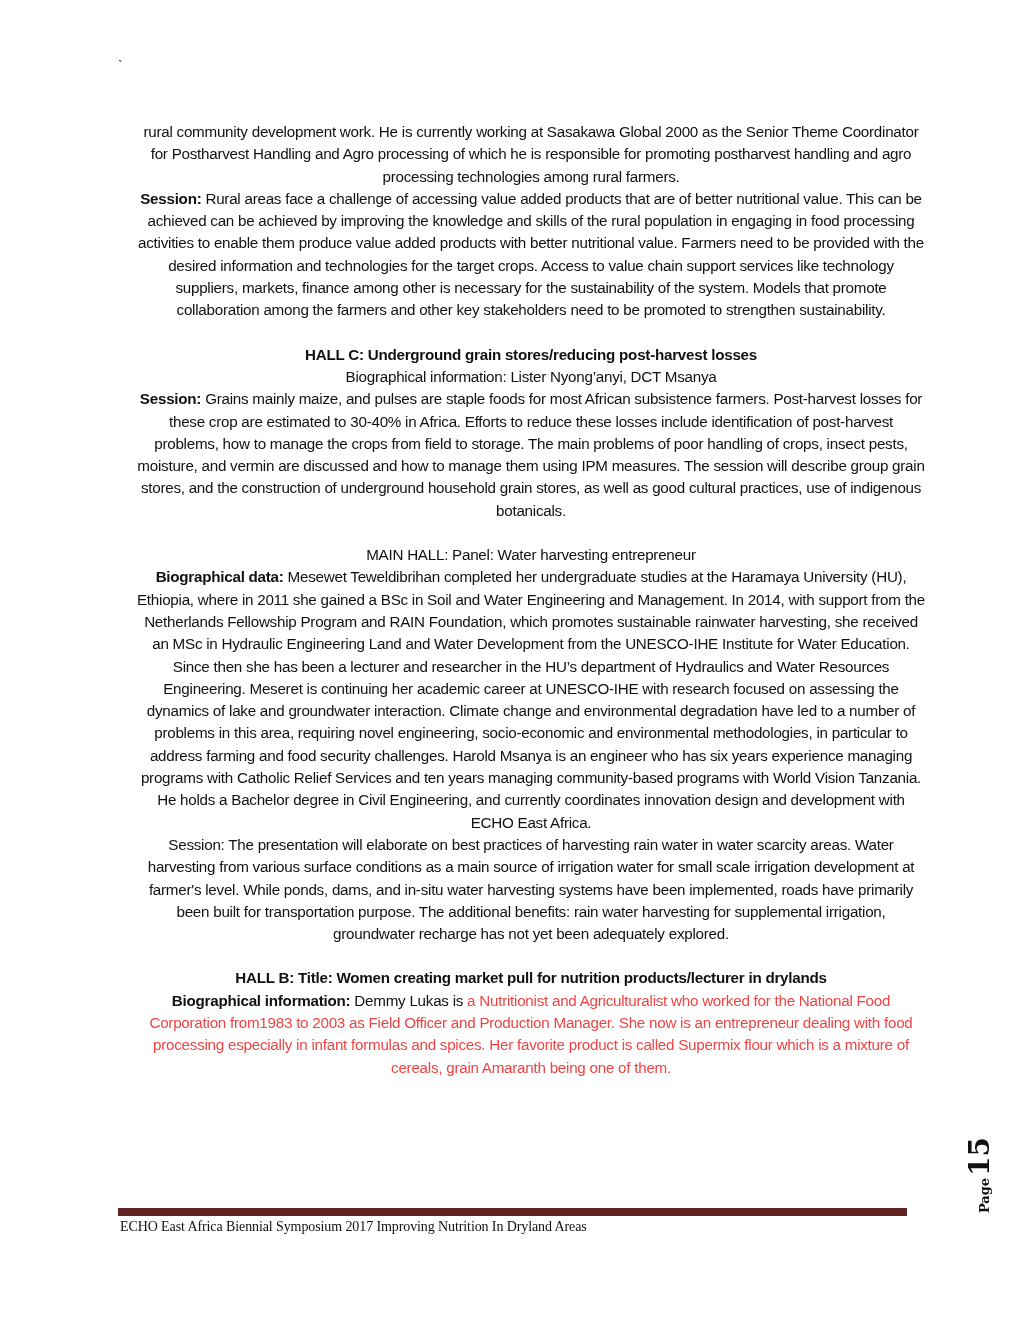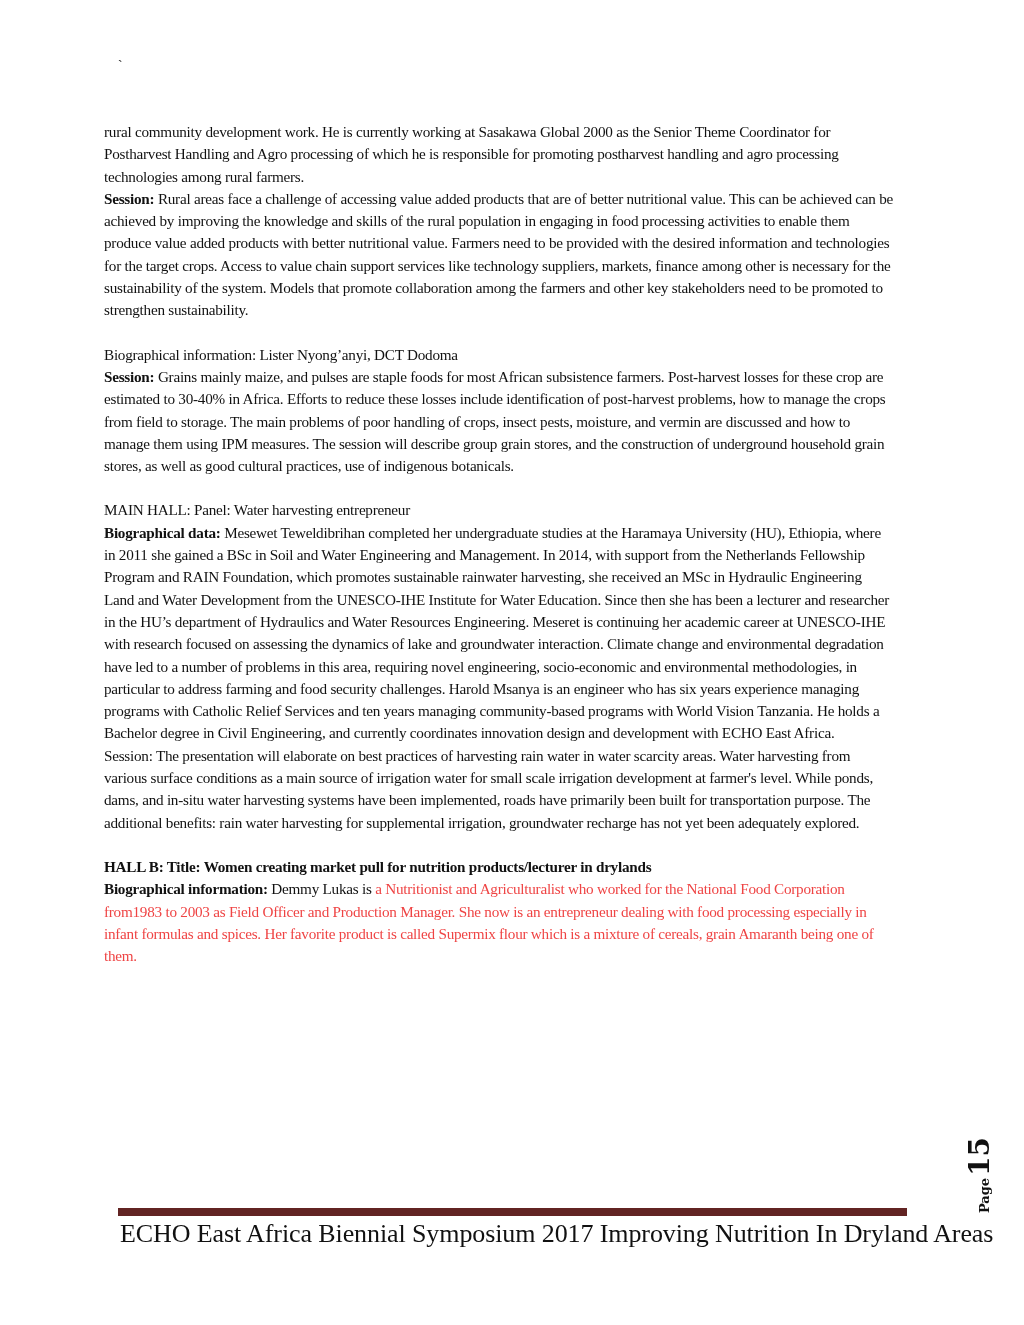--- a/index.html
+++ b/index.html
@@ -1,33 +1,34 @@
 <!DOCTYPE html>
 <html><head>
   <meta charset="utf-8">
   <style>
     html, body { margin: 0; padding: 0; background: #ffffff; }
     body { width: 1024px; height: 1325px; position: relative; overflow: hidden; }
     .page { position: absolute; left: 0; top: 0; width: 1024px; height: 1325px; background: #fff; }
     .tick { position: absolute; left: 118px; top: 58px; font-family: "Liberation Sans", sans-serif; font-size: 14px; color: #222; }
     .body-text {
-      position: absolute; left: 104px; top: 121px; width: 790px;
-      font-family: Liberation Serif, serif;
+      position: absolute; left: 136px; top: 121px; width: 790px;
+      font-family: Liberation Sans, sans-serif;
       font-size: 15.2px; line-height: 22.3px; color: #111;
       letter-spacing: -0.25px;
+      text-align: center;
     }
     .p { margin: 0; }
     .gap { height: 22px; }
     .gray { color: #ef4444; }
     .b { font-weight: bold; }
     .head { font-weight: bold; }
     .footer-bar { position: absolute; left: 118px; top: 1208px; width: 789px; height: 8px; background: #622423; }
     .footer-text {
       position: absolute; left: 120px; top: 1219px;
-      font-family: "Liberation Serif", serif; font-size: 26px; color: #111; letter-spacing: -0.1px;
+      font-family: "Liberation Serif", serif; font-size: 14px; color: #111; letter-spacing: -0.1px;
     }
     .page-num {
       position: absolute; left: 930px; top: 1160px; width: 96px; height: 30px;
       transform: rotate(-90deg); transform-origin: center center;
       font-family: "DejaVu Serif", serif; color: #111; white-space: nowrap;
       display: flex; align-items: baseline; justify-content: center;
     }
     .page-num .lbl { font-size: 13px; font-weight: bold; }
     .page-num .num { font-size: 28px; font-weight: bold; margin-left: 2px; }
   </style>
@@ -37,21 +38,22 @@
 <div class="page">
   <div class="tick">`</div>
 
   <div class="body-text">
 
     <p class="p">rural community development work. He is currently working at Sasakawa Global 2000 as the Senior Theme Coordinator for Postharvest Handling and Agro processing of which he is responsible for promoting postharvest handling and agro processing technologies among rural farmers.</p>
     <p class="p"><span class="b">Session:</span><span> Rural areas face a challenge of accessing value added products that are of better nutritional value. This can be achieved can be achieved by improving the knowledge and skills of the rural population in engaging in food processing activities to enable them produce value added products with better nutritional value. Farmers need to be provided with the desired information and technologies for the target crops. Access to value chain support services like technology suppliers, markets, finance among other is necessary for the sustainability of the system. Models that promote collaboration among the farmers and other key stakeholders need to be promoted to strengthen sustainability.</span></p>
 
     <div class="gap"></div>
 
-    <p class="p">Biographical information: Lister Nyong’anyi, DCT Dodoma</p>
+    <p class="p head">HALL C: Underground grain stores/reducing post-harvest losses</p>
+    <p class="p">Biographical information: Lister Nyong’anyi, DCT Msanya</p>
     <p class="p"><span class="b">Session:</span><span> Grains mainly maize, and pulses are staple foods for most African subsistence farmers. Post-harvest losses for these crop are estimated to 30-40% in Africa. Efforts to reduce these losses include identification of post-harvest problems, how to manage the crops from field to storage. The main problems of poor handling of crops, insect pests, moisture, and vermin are discussed and how to manage them using IPM measures. The session will describe group grain stores, and the construction of underground household grain stores, as well as good cultural practices, use of indigenous botanicals.</span></p>
 
     <div class="gap"></div>
 
     <p class="p">MAIN HALL: Panel: Water harvesting entrepreneur</p>
     <p class="p"><span class="b">Biographical data:</span><span>  Mesewet Teweldibrihan completed her undergraduate studies at the Haramaya University (HU), Ethiopia, where in 2011 she gained a BSc in Soil and Water Engineering and Management. In 2014, with support from the Netherlands Fellowship Program and RAIN Foundation, which promotes sustainable rainwater harvesting, she received an MSc in Hydraulic Engineering Land and Water Development from the UNESCO-IHE Institute for Water Education. Since then she has been a lecturer and researcher in the HU’s department of Hydraulics and Water Resources Engineering. Meseret is continuing her academic career at UNESCO-IHE with research focused on assessing the dynamics of lake and groundwater interaction. Climate change and environmental degradation have led to a number of problems in this area, requiring novel engineering, socio-economic and environmental methodologies, in particular to address farming and food security challenges. Harold Msanya is an engineer who has six years experience managing programs with Catholic Relief Services and ten years managing community-based programs with World Vision Tanzania. He holds a Bachelor degree in Civil Engineering, and currently coordinates innovation design and development with ECHO East Africa.</span></p>
     <p class="p">Session:  The presentation will elaborate on best practices of harvesting rain water in water scarcity areas. Water harvesting from various surface conditions as a main source of irrigation water for small scale irrigation development at farmer's level. While ponds, dams, and in-situ water harvesting systems have been implemented, roads have primarily been built for transportation purpose. The additional benefits:  rain water harvesting for supplemental irrigation, groundwater recharge has not yet been adequately explored.</p>
 
     <div class="gap"></div>
 

